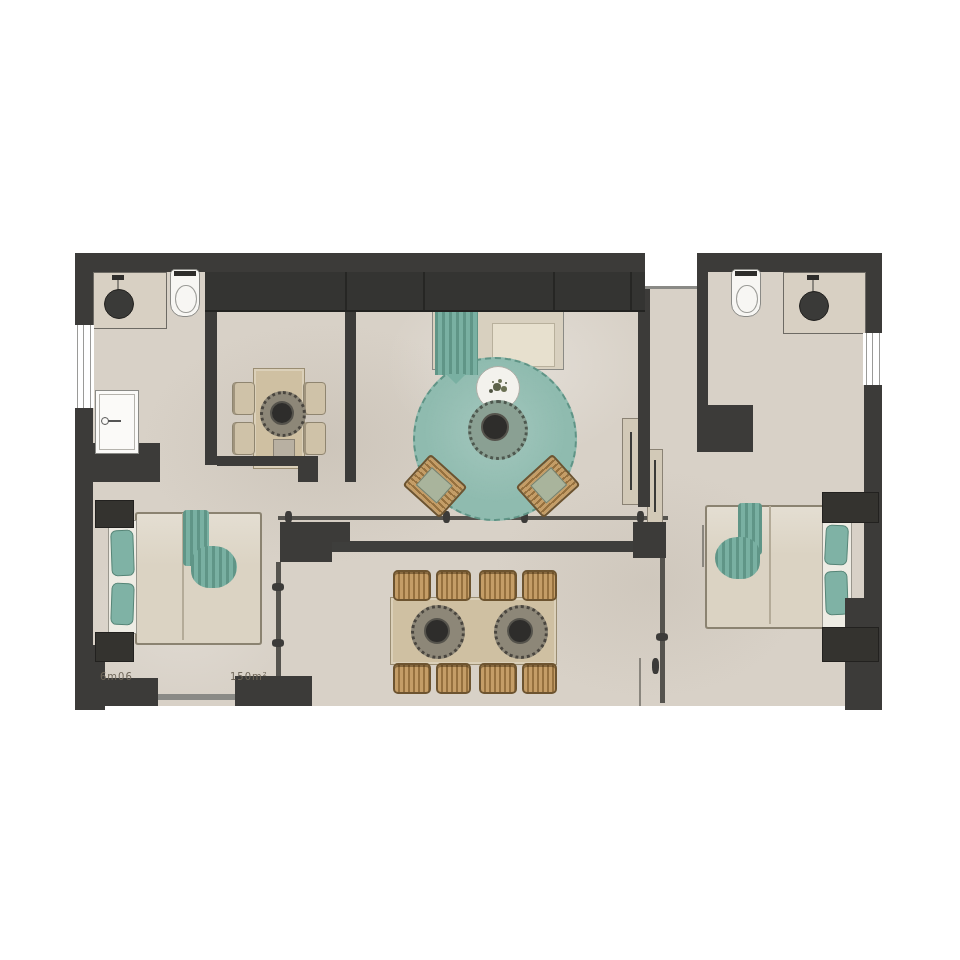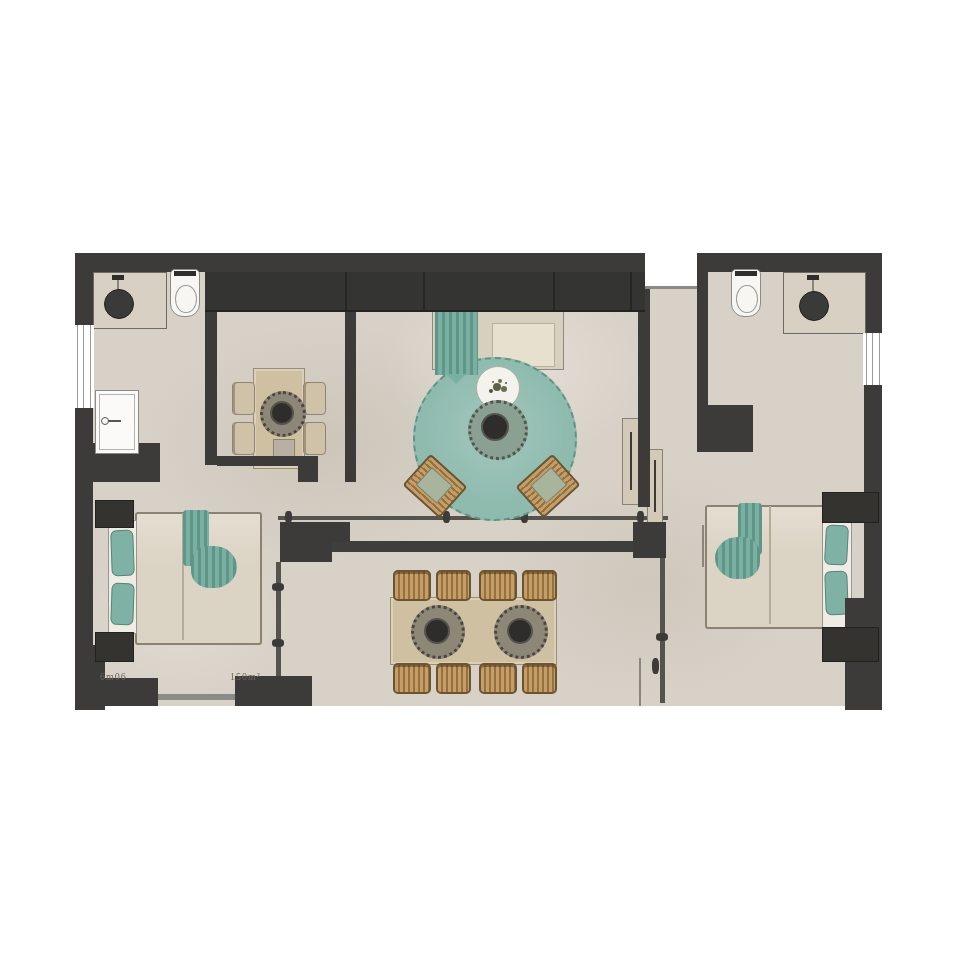--- a/index.html
+++ b/index.html
@@ -1,18 +1,18 @@
 <!DOCTYPE html>
 <html><head>
 <meta charset="utf-8">
 <style>
   html,body{margin:0;padding:0;background:#ffffff;}
   #canvas{position:relative;width:960px;height:960px;background:#ffffff;overflow:hidden;
           font-family:"DejaVu Sans",sans-serif;}
-  #plan{position:absolute;left:75px;top:253px;width:766px;height:457px;font-family:Liberation Serif, serif;}
+  #plan{position:absolute;left:75px;top:253px;width:766px;height:457px;}
   .abs{position:absolute;}
   
   .floor{left:15px;top:15px;width:776px;height:438px;background:#d8d1c7;
     background-image:
       radial-gradient(ellipse 300px 200px at 30% 40%, rgba(160,150,135,.20), transparent 60%),
       radial-gradient(ellipse 260px 190px at 72% 72%, rgba(160,150,135,.16), transparent 60%),
       radial-gradient(ellipse 220px 160px at 55% 22%, rgba(255,255,255,.28), transparent 60%),
       radial-gradient(ellipse 180px 140px at 12% 80%, rgba(255,255,255,.20), transparent 60%);}
   
   .wall{background:#3c3b39;}

